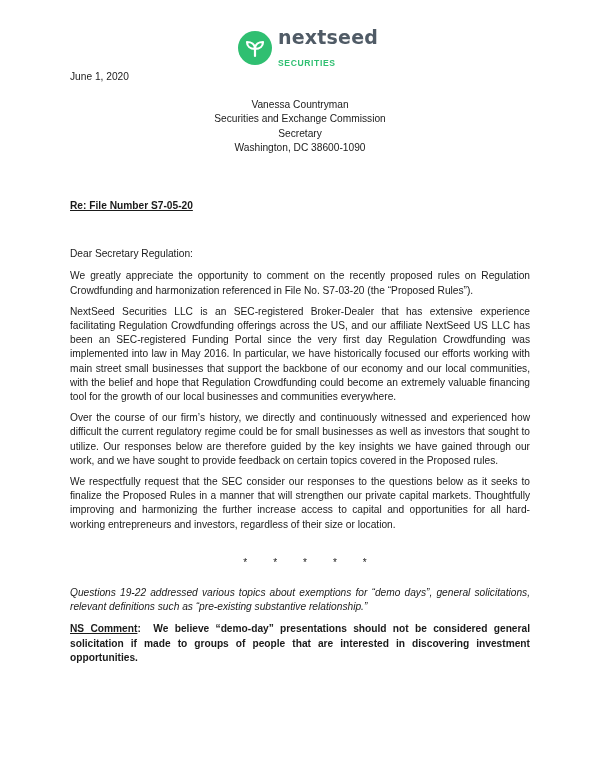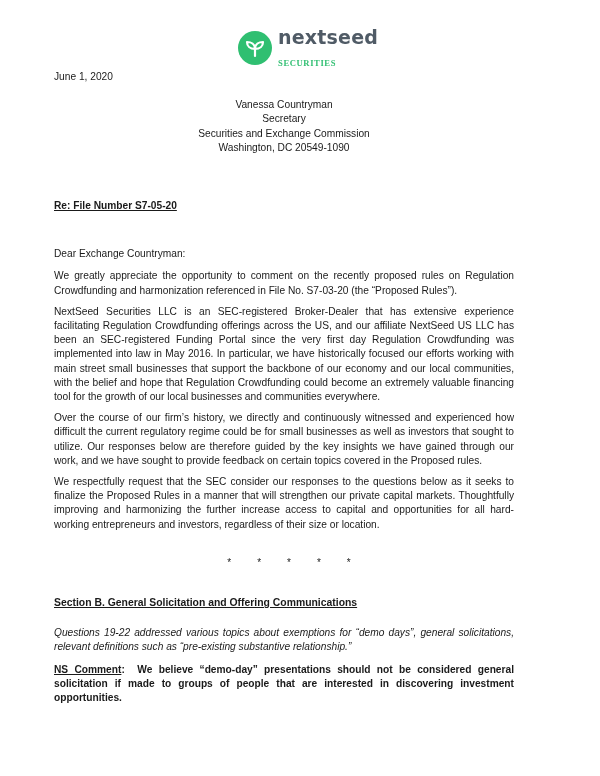--- a/index.html
+++ b/index.html
@@ -46,31 +46,31 @@
       line-height: 1;
     }
     .logo-name {
       font-family: "DejaVu Sans", sans-serif;
       font-size: 19px;
       font-weight: 600;
       color: #505b66;
       letter-spacing: 0.2px;
     }
     .logo-sub {
-      font-family: Liberation Serif, serif;
+      font-family: Liberation Sans, sans-serif;
       font-size: 8.6px;
       font-weight: 700;
       color: #2fbf71;
       letter-spacing: 0.6px;
       margin-top: 12px;
     }
 
     .content {
       position: absolute;
-      left: 54px;
+      left: 70px;
       top: 70px;
       width: 460px;
       font-size: 10.2px;
       line-height: 14.2px;
     }
     .line { white-space: nowrap; }
     .date { margin-top: 0; }
     .address { margin-top: 14px; text-align: center; }
     .re {
       margin-top: 44px;
@@ -129,43 +129,42 @@
       <span class="logo-name">nextseed</span>
       <span class="logo-sub">SECURITIES</span>
     </div>
   </div>
 
   <div class="content">
     <div class="line date">June 1, 2020</div>
 
     <div class="address">
       <div class="line">Vanessa Countryman</div>
+      <div class="line">Securities and Exchange Commission</div>
       <div class="line">Secretary</div>
-      <div class="line">Securities and Exchange Commission</div>
-      <div class="line">Washington, DC 20549-1090</div>
+      <div class="line">Washington, DC 38600-1090</div>
     </div>
 
     <div class="line re">Re: File Number S7-05-20</div>
 
-    <div class="line salutation">Dear Exchange Countryman:</div>
+    <div class="line salutation">Dear Secretary Regulation:</div>
 
     <p class="body p-first">We greatly appreciate the opportunity to comment on the recently proposed rules on Regulation Crowdfunding and harmonization referenced in File No. S7-03-20 (the “Proposed Rules”).</p>
     <p class="body">NextSeed Securities LLC is an SEC-registered Broker-Dealer that has extensive experience facilitating Regulation Crowdfunding offerings across the US, and our affiliate NextSeed US LLC has been an SEC-registered Funding Portal since the very first day Regulation Crowdfunding was implemented into law in May 2016.  In particular, we have historically focused our efforts working with main street small businesses that support the backbone of our economy and our local communities, with the belief and hope that Regulation Crowdfunding could become an extremely valuable financing tool for the growth of our local businesses and communities everywhere.</p>
     <p class="body">Over the course of our firm’s history, we directly and continuously witnessed and experienced how difficult the current regulatory regime could be for small businesses as well as investors that sought to utilize.  Our responses below are therefore guided by the key insights we have gained through our work, and we have sought to provide feedback on certain topics covered in the Proposed rules.</p>
     <p class="body">We respectfully request that the SEC consider our responses to the questions below as it seeks to finalize the Proposed Rules in a manner that will strengthen our private capital markets.  Thoughtfully improving and harmonizing the further increase access to capital and opportunities for all hard-working entrepreneurs and investors, regardless of their size or location.</p>
 
     <div class="stars">
       <span>*</span>
       <span>*</span>
       <span>*</span>
       <span>*</span>
       <span>*</span>
     </div>
 
-    <div class="line section-heading">Section B. General Solicitation and Offering Communications</div>
 
     <div class="question">Questions 19-22 addressed various topics about exemptions for “demo days”, general solicitations, relevant definitions such as “pre-existing substantive relationship.”</div>
 
     <div class="comment">
       <span class="comment-label">NS Comment</span><span>:</span><span style="white-space: pre-wrap;">  We believe “demo-day” presentations should not be considered general solicitation if made to groups of people that are interested in discovering investment opportunities.</span>
     </div>
   </div>
 </div>
 
 </body></html>

